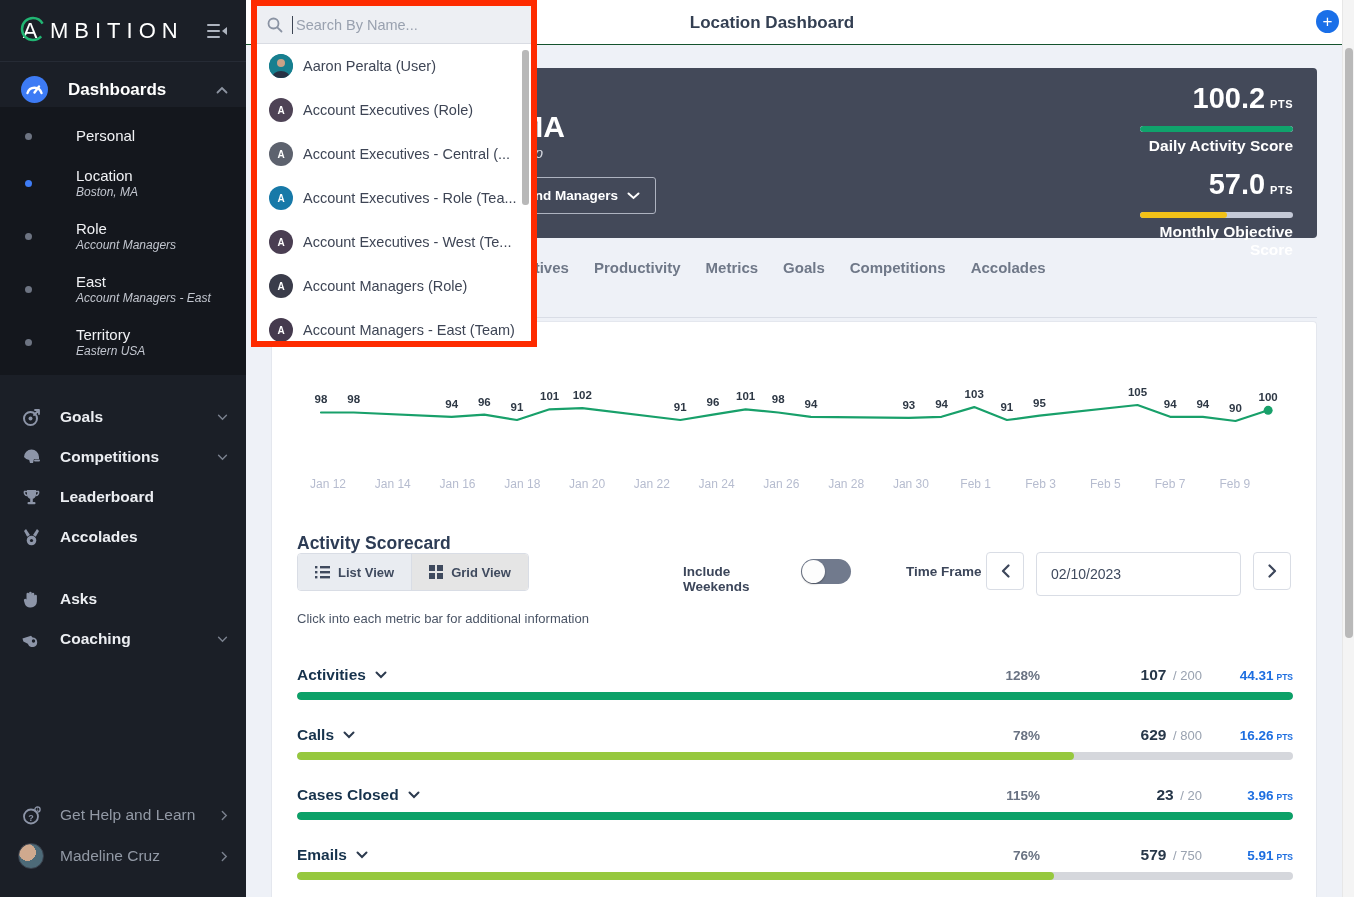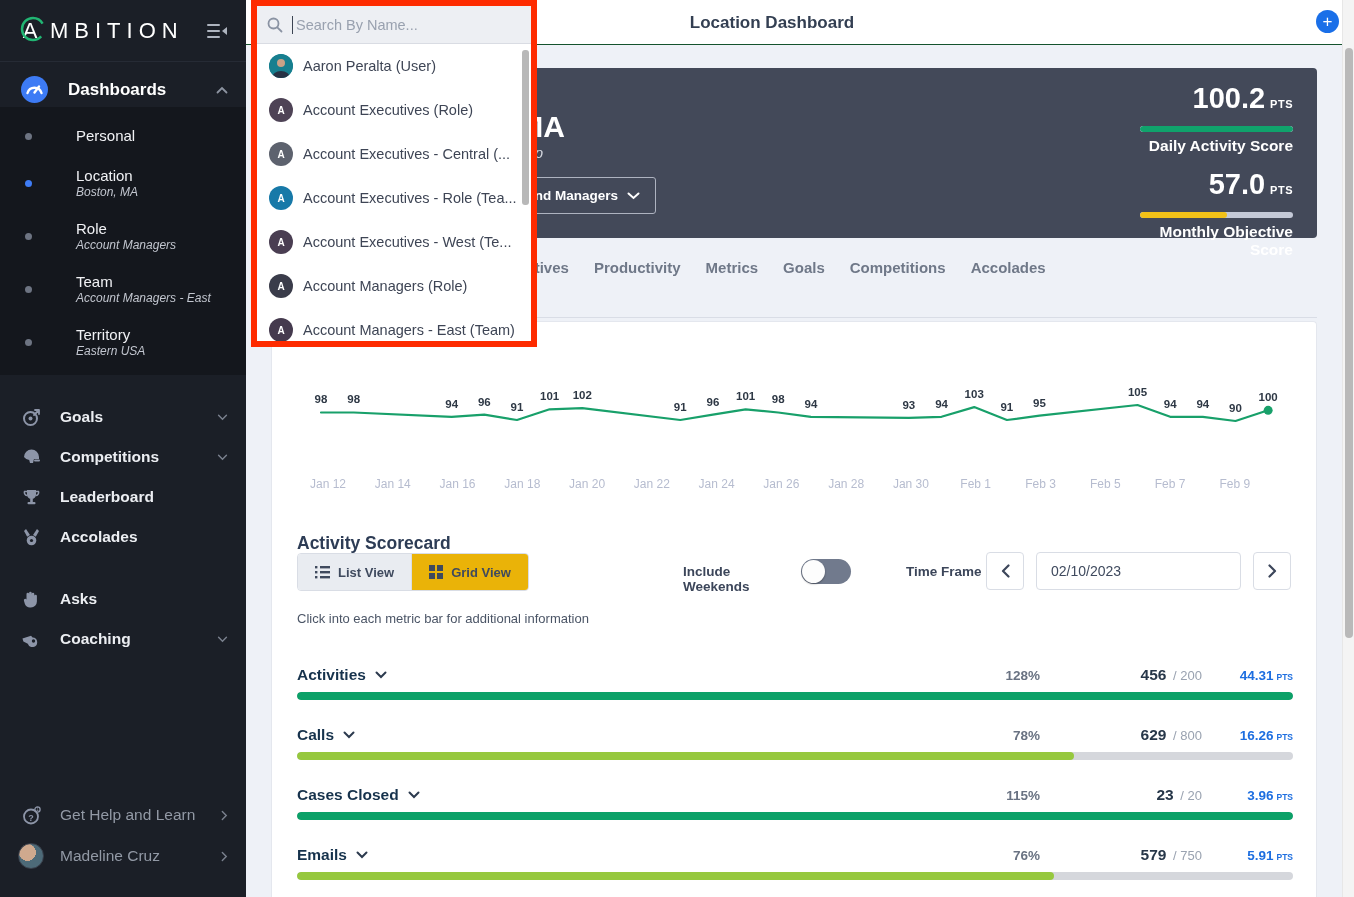--- a/index.html
+++ b/index.html
@@ -60,33 +60,33 @@
   
   .tabs{position:absolute;left:271px;top:250px;width:1046px;height:68px;border-bottom:1px solid #d9dde6;
         display:flex;gap:25px;padding:9px 0 0 222px;}
   .tab{font-size:15px;font-weight:600;color:#6f7888;cursor:pointer;white-space:nowrap;}
   
   .panel{position:absolute;left:271px;top:321px;width:1046px;height:576px;background:#fff;
          border:1px solid #e4e7ee;border-bottom:none;border-radius:4px 4px 0 0;}
   .chart{position:absolute;left:0;top:0;width:1046px;height:180px;}
   .sc-title{position:absolute;left:25px;top:196px;font-size:17.5px;font-weight:700;color:#2d3c55;}
   .viewgrp{position:absolute;left:25px;top:231px;display:flex;height:38px;border:1px solid #d9dde5;border-radius:4px;overflow:hidden;background:#fff;}
-  .viewbtn{display:flex;align-items:center;gap:8px;padding:0 17px;font-size:13px;font-weight:700;color:#3f4a5e;cursor:pointer;background:#eab308;}
+  .viewbtn{display:flex;align-items:center;gap:8px;padding:0 17px;font-size:13px;font-weight:700;color:#3f4a5e;cursor:pointer;background:#e5e5e5;}
   .viewbtn.active{background:#e9ecf1;}
   .viewbtn+.viewbtn{border-left:1px solid #d9dde5;}
   .incw-lbl{position:absolute;left:411px;top:242px;width:110px;font-size:13.5px;font-weight:700;color:#3c465a;}
   .toggle{position:absolute;left:529px;top:237px;width:50px;height:25px;border-radius:13px;background:#717a8d;cursor:pointer;}
   .toggle .knob{position:absolute;left:1px;top:1px;width:23px;height:23px;border-radius:50%;background:#fdfdfd;
                 box-shadow:0 1px 2px rgba(0,0,0,.35);}
   .tf-lbl{position:absolute;left:634px;top:242px;font-size:13.5px;font-weight:700;color:#3c465a;}
   .navbtn{position:absolute;top:230px;width:38px;height:38px;border:1px solid #d9dde5;border-radius:4px;background:#fff;
           display:flex;align-items:center;justify-content:center;cursor:pointer;}
   .navbtn.prev{left:714px;}
   .navbtn.next{left:981px;}
-  .dateinput{position:absolute;left:764px;top:230px;width:205px;height:38px;border:1px solid #d9dde5;border-radius:4px;
+  .dateinput{position:absolute;left:764px;top:230px;width:205px;height:44px;border:1px solid #d9dde5;border-radius:4px;
              background:#fff;font-size:14px;color:#3f4a5e;padding:0 40px 0 14px;font-family:"Liberation Sans",sans-serif;}
   .helper{position:absolute;left:25px;top:289px;font-size:13px;color:#4b5566;}
   .metrics{position:absolute;left:25px;top:337px;width:996px;}
   .metric-row{height:60px;padding-top:4px;}
   .metric-line{display:flex;align-items:center;height:24px;}
   .m-label{font-size:15.5px;font-weight:700;color:#16324c;cursor:pointer;}
   .metric-line .chev{margin-left:9px;cursor:pointer;}
   .m-pct{margin-left:auto;width:80px;text-align:right;font-size:13.5px;font-weight:600;color:#697282;}
   .m-val{width:162px;text-align:right;font-size:13px;color:#99a2b0;white-space:nowrap;}
   .m-val b{font-size:15.5px;font-weight:700;color:#273749;margin-right:3px;}
@@ -168,21 +168,21 @@
         <div class="sb-sub">
     <span class="dot"></span>
     <span class="sb-sub-text">
       <span class="sb-sub-label">Role</span>
       <span class="sb-sub-sub">Account Managers</span>
     </span>
   </div>
         <div class="sb-sub">
     <span class="dot"></span>
     <span class="sb-sub-text">
-      <span class="sb-sub-label">Team</span>
+      <span class="sb-sub-label">East</span>
       <span class="sb-sub-sub">Account Managers - East</span>
     </span>
   </div>
         <div class="sb-sub">
     <span class="dot"></span>
     <span class="sb-sub-text">
       <span class="sb-sub-label">Territory</span>
       <span class="sb-sub-sub">Eastern USA</span>
     </span>
   </div>
@@ -410,21 +410,21 @@
     <div class="helper">Click into each metric bar for additional information</div>
 
     <div class="metrics" id="metricRows">
         <div class="metric-row">
     <div class="metric-line">
       <span class="m-label">Activities</span>
       <svg class="chev" width="12" height="8" viewBox="0 0 12 8">
               <path d="M1.5 1.5 L6 6 L10.5 1.5" fill="none" stroke="#2c3a4e" stroke-width="2" stroke-linecap="round"></path>
             </svg>
       <span class="m-pct">128%</span>
-      <span class="m-val"><b>456</b><i style="font-style:normal"> / 200</i></span>
+      <span class="m-val"><b>107</b><i style="font-style:normal"> / 200</i></span>
       <span class="m-pts"><span>44.31</span><small>PTS</small></span>
     </div>
     <div class="m-track">
             <div class="m-fill" style="width: 100%; background: rgb(12, 161, 104);"></div>
           </div>
   </div>
         <div class="metric-row">
     <div class="metric-line">
       <span class="m-label">Calls</span>
       <svg class="chev" width="12" height="8" viewBox="0 0 12 8">

